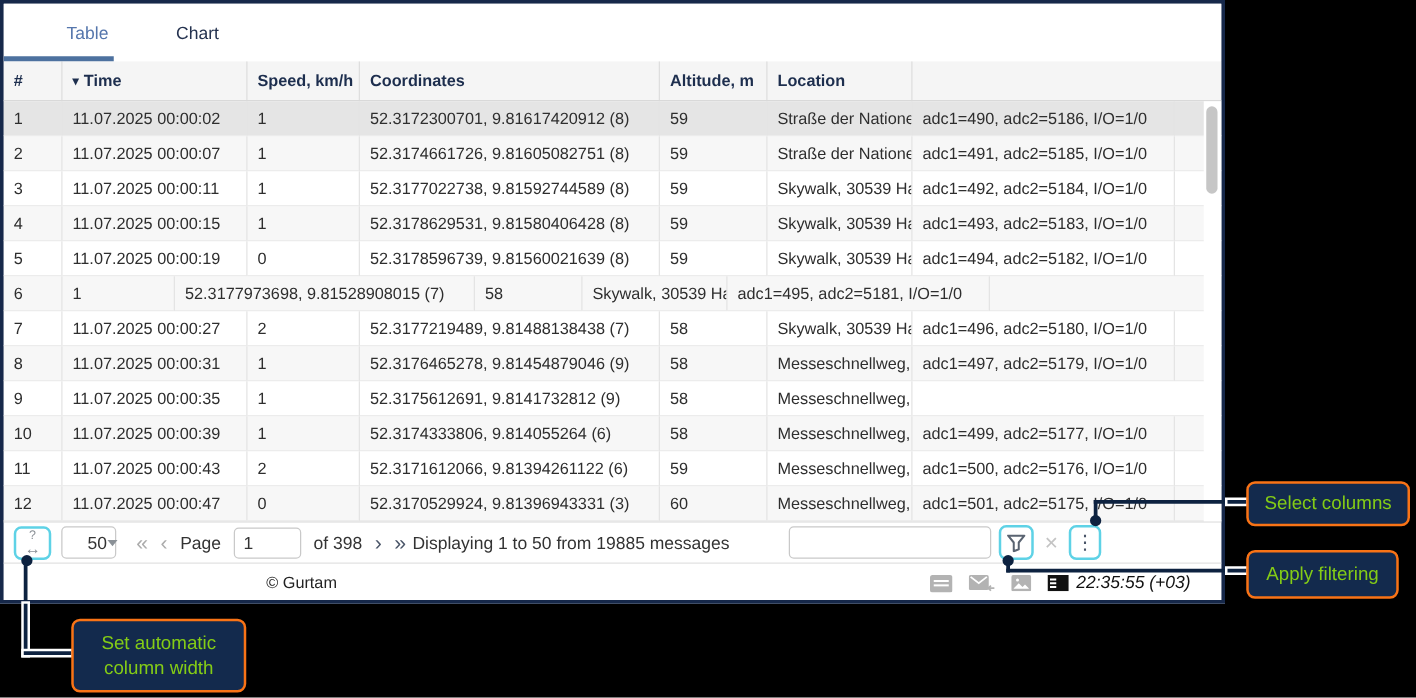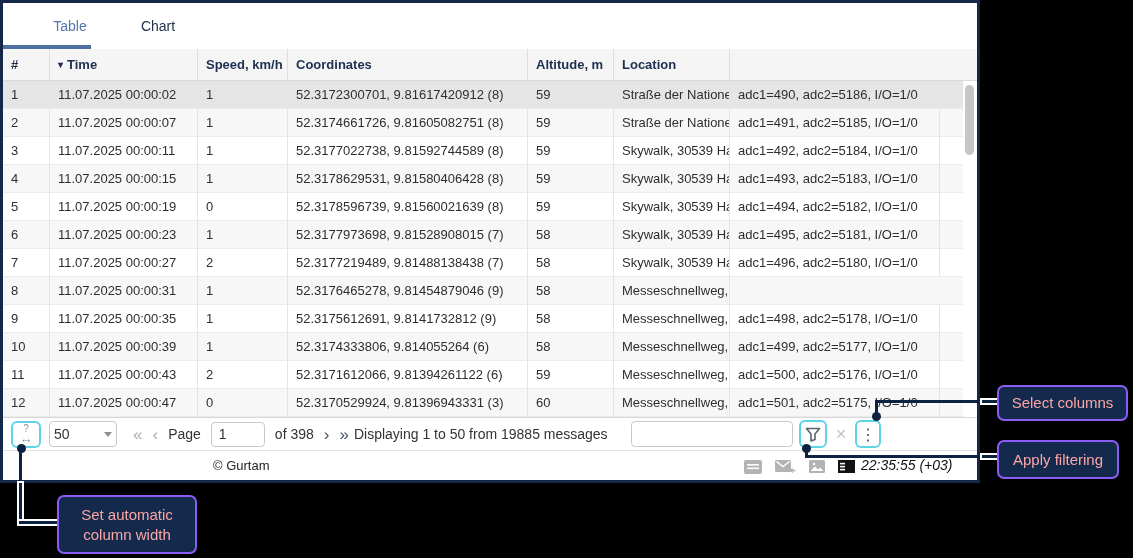--- a/index.html
+++ b/index.html
@@ -33,22 +33,22 @@
   .thumb { position:absolute; left:2px; top:4px; width:9px; height:70px; background:#c6c6c6; border-radius:5px; }
 
   
   .toolbar { height:33px; border-top:1px solid #d7d7d7; display:flex; align-items:center;
              padding:0 8px; font-size:14px; color:#333; background:#fff; }
   .hl-btn { border:2px solid #5ed2e6; border-radius:6px; background:#fff; display:flex;
             align-items:center; justify-content:center; cursor:pointer; }
   .autowidth { width:30px; height:27px; flex-direction:column; }
   .autowidth .q { font-size:10px; line-height:9px; color:#8a9096; }
   .autowidth .arr { font-size:13px; line-height:11px; color:#8a9096; }
-  .pagesize { width:68px; height:26px; border:1px solid #c9c9c9; border-radius:4px; display:flex;
-              align-items:center; justify-content:space-between; padding:0 4px; margin-left:8px; cursor:pointer; }
+  .pagesize { width:44px; height:26px; border:1px solid #c9c9c9; border-radius:4px; display:flex;
+              align-items:center; justify-content:space-between; padding:0 20px; margin-left:8px; cursor:pointer; }
   .chev { width:0; height:0; border-left:4px solid transparent; border-right:4px solid transparent; border-top:5px solid #8a9096; }
   .pager { display:flex; align-items:center; gap:10px; margin-left:16px; }
   .nav { font-size:17px; line-height:1; cursor:pointer; }
   .nav.dis { color:#acacac; } .nav.en { color:#4a5568; }
   .pageinput { width:54px; height:25px; border:1px solid #c9c9c9; border-radius:4px; padding:0 7px;
                font-size:14px; font-family:"Liberation Sans",sans-serif; color:#333; }
   .status { margin-left:5px; white-space:nowrap; }
   .spacer { flex:1; }
   .filterinput { width:162px; height:26px; border:1px solid #c9c9c9; border-radius:4px; padding:0 7px;
                  font-size:13px; font-family:"Liberation Sans",sans-serif; }
@@ -57,22 +57,22 @@
   .morebtn { width:26px; height:28px; margin-right:88px; font-size:16px; color:#4a5568; }
 
   
   .footer { height:30px; border-top:1px solid #e2e2e2; position:relative; background:#fff;
             font-size:13px; color:#222; }
   .copyright { position:absolute; left:210px; top:7px; }
   .flogos { position:absolute; left:741px; top:8px; display:flex; gap:13px; align-items:center; }
   .ftime { position:absolute; left:858px; top:6px; font-size:14px; color:#111;font-style:italic; }
 
   
-  .callout { position:absolute; background:#132a4d; border:2px solid #8b5cf6; border-radius:7px;
-             color:#fca5a5; font-size:15px; display:flex; align-items:center; justify-content:center;
+  .callout { position:absolute; background:#132a4d; border:2px solid #f97316; border-radius:7px;
+             color:#84cc16; font-size:15px; display:flex; align-items:center; justify-content:center;
              text-align:center; z-index:12; line-height:1.3; }
   .line { position:absolute; background:#0d2240; z-index:11; }
   .cased { box-shadow:0 0 0 2px #fff; }
   .dot { position:absolute; width:9px; height:9px; border-radius:50%; background:#0d2240; z-index:11; }
 </style>
 </head>
 <body>
 
 <div class="app">
 
@@ -147,21 +147,20 @@
         <div class="td c2">0</div>
         <div class="td c3">52.3178596739, 9.81560021639 (8)</div>
         <div class="td c4">59</div>
         <div class="td c5">Skywalk, 30539 Ha</div>
         <div class="td c6">adc1=494, adc2=5182, I/O=1/0</div>
         <div class="td c7"></div>
       </div>
 
       <div class="row alt">
         <div class="td c0">6</div>
-        <div class="td c1">11.07.2025 00:00:23</div>
         <div class="td c2">1</div>
         <div class="td c3">52.3177973698, 9.81528908015 (7)</div>
         <div class="td c4">58</div>
         <div class="td c5">Skywalk, 30539 Ha</div>
         <div class="td c6">adc1=495, adc2=5181, I/O=1/0</div>
         <div class="td c7"></div>
       </div>
 
       <div class="row">
         <div class="td c0">7</div>
@@ -174,31 +173,31 @@
         <div class="td c7"></div>
       </div>
 
       <div class="row alt">
         <div class="td c0">8</div>
         <div class="td c1">11.07.2025 00:00:31</div>
         <div class="td c2">1</div>
         <div class="td c3">52.3176465278, 9.81454879046 (9)</div>
         <div class="td c4">58</div>
         <div class="td c5">Messeschnellweg,</div>
+        <div class="td c6">adc1=497, adc2=5179, I/O=1/0</div>
         <div class="td c7"></div>
       </div>
 
       <div class="row">
         <div class="td c0">9</div>
         <div class="td c1">11.07.2025 00:00:35</div>
         <div class="td c2">1</div>
         <div class="td c3">52.3175612691, 9.8141732812 (9)</div>
         <div class="td c4">58</div>
         <div class="td c5">Messeschnellweg,</div>
-        <div class="td c6">adc1=498, adc2=5178, I/O=1/0</div>
         <div class="td c7"></div>
       </div>
 
       <div class="row alt">
         <div class="td c0">10</div>
         <div class="td c1">11.07.2025 00:00:39</div>
         <div class="td c2">1</div>
         <div class="td c3">52.3174333806, 9.814055264 (6)</div>
         <div class="td c4">58</div>
         <div class="td c5">Messeschnellweg,</div>

